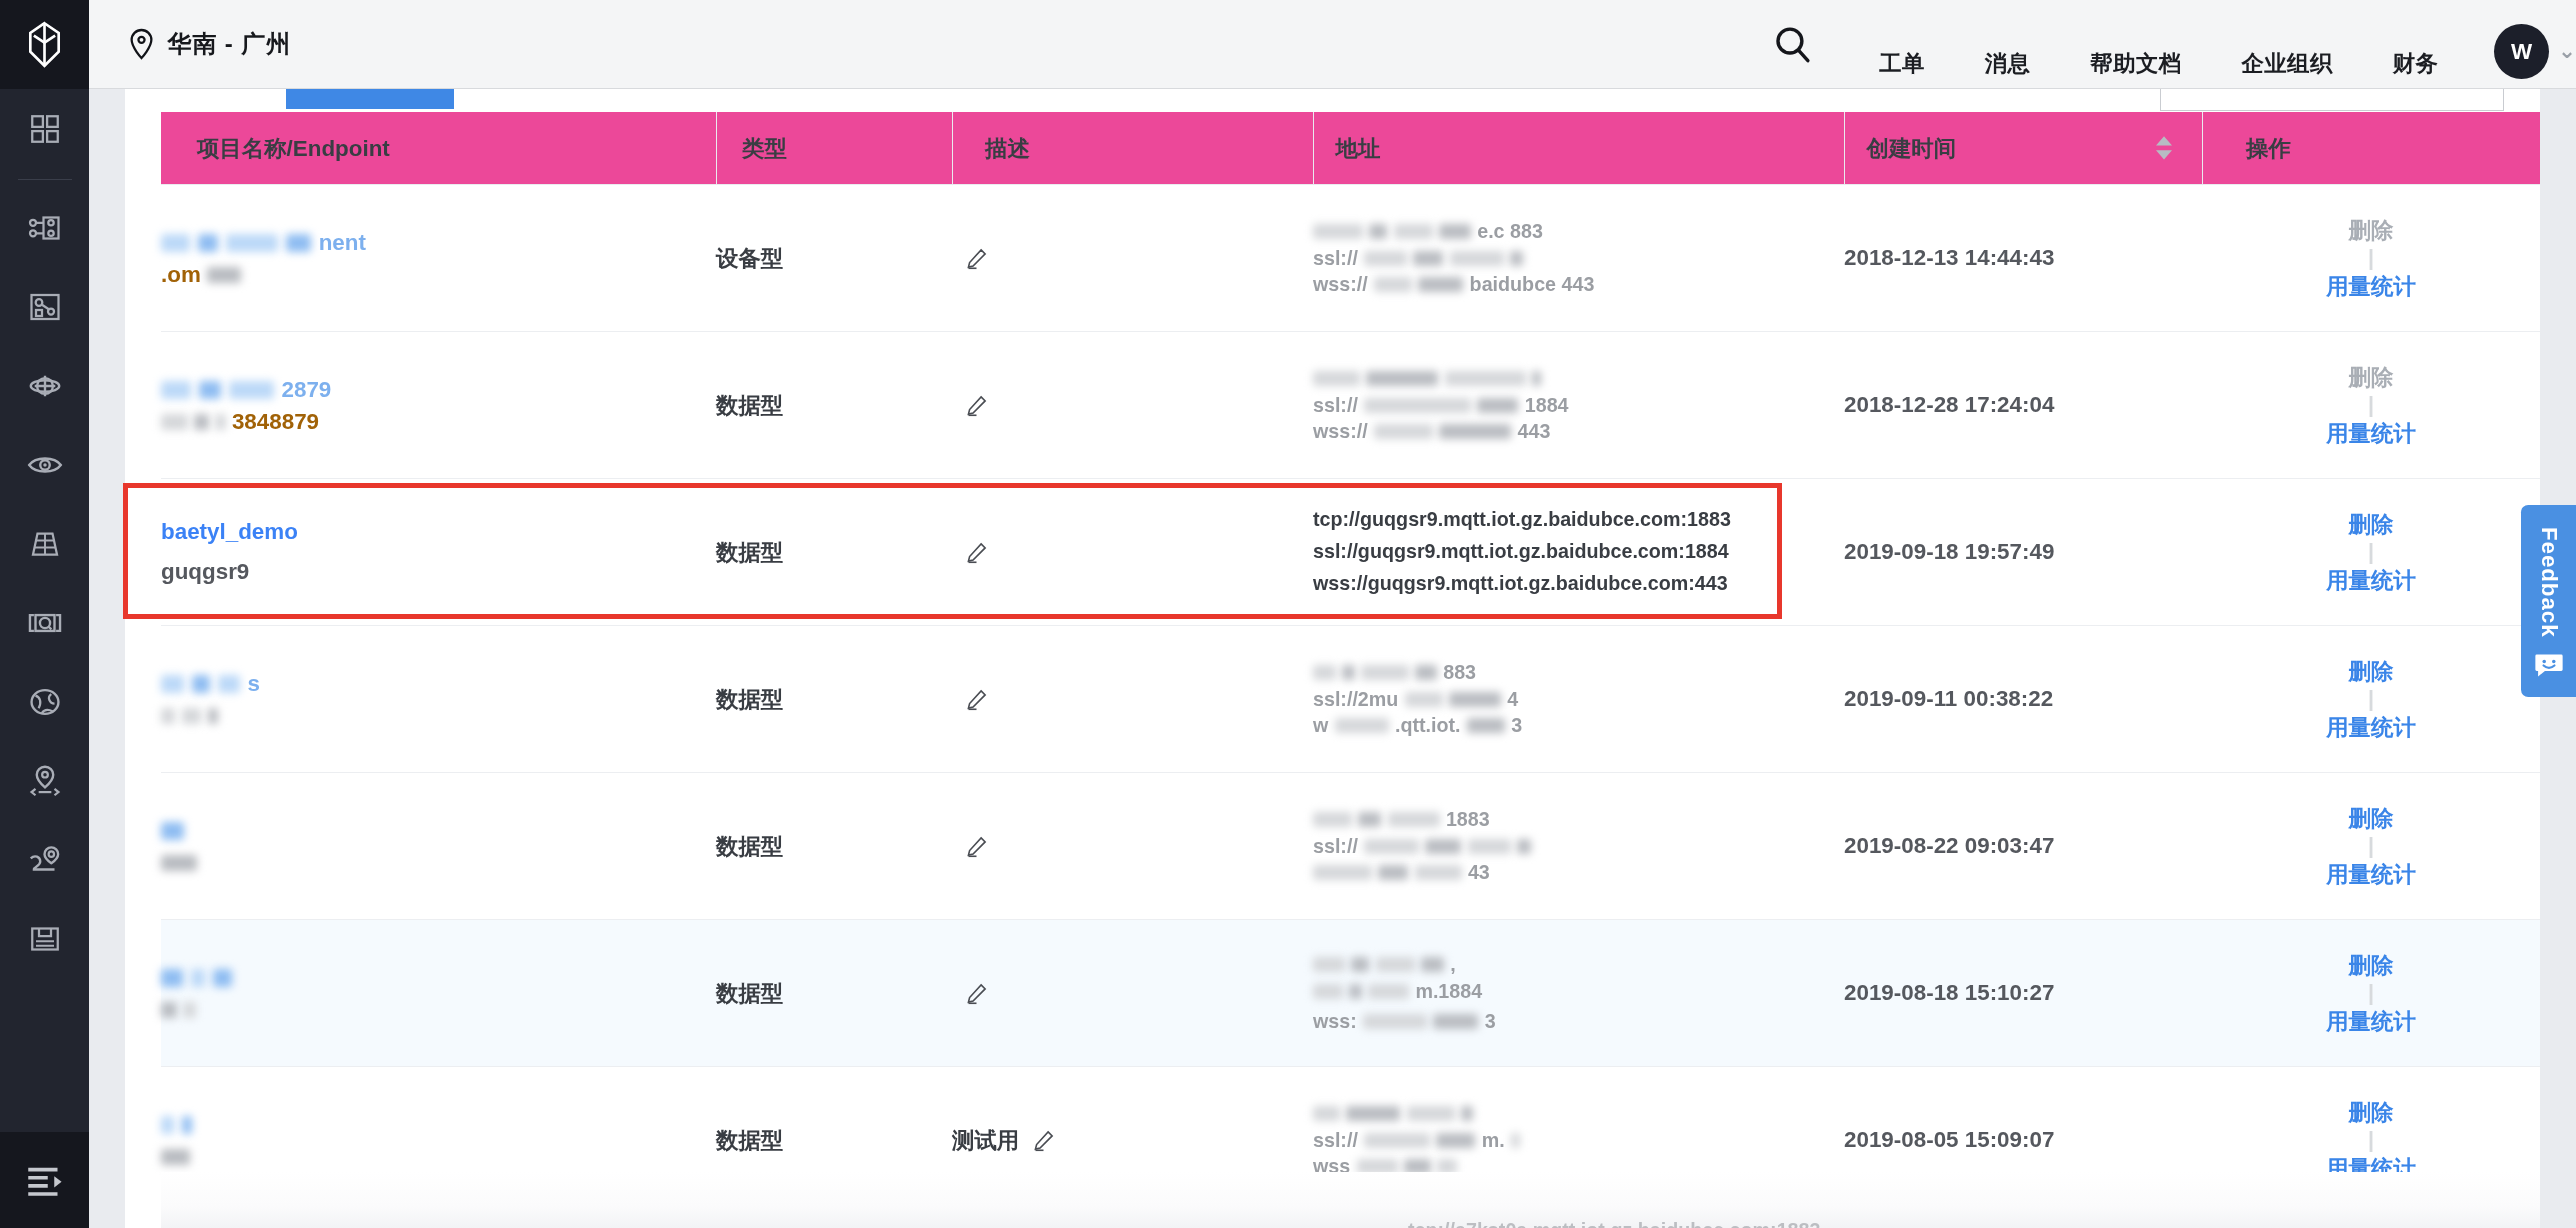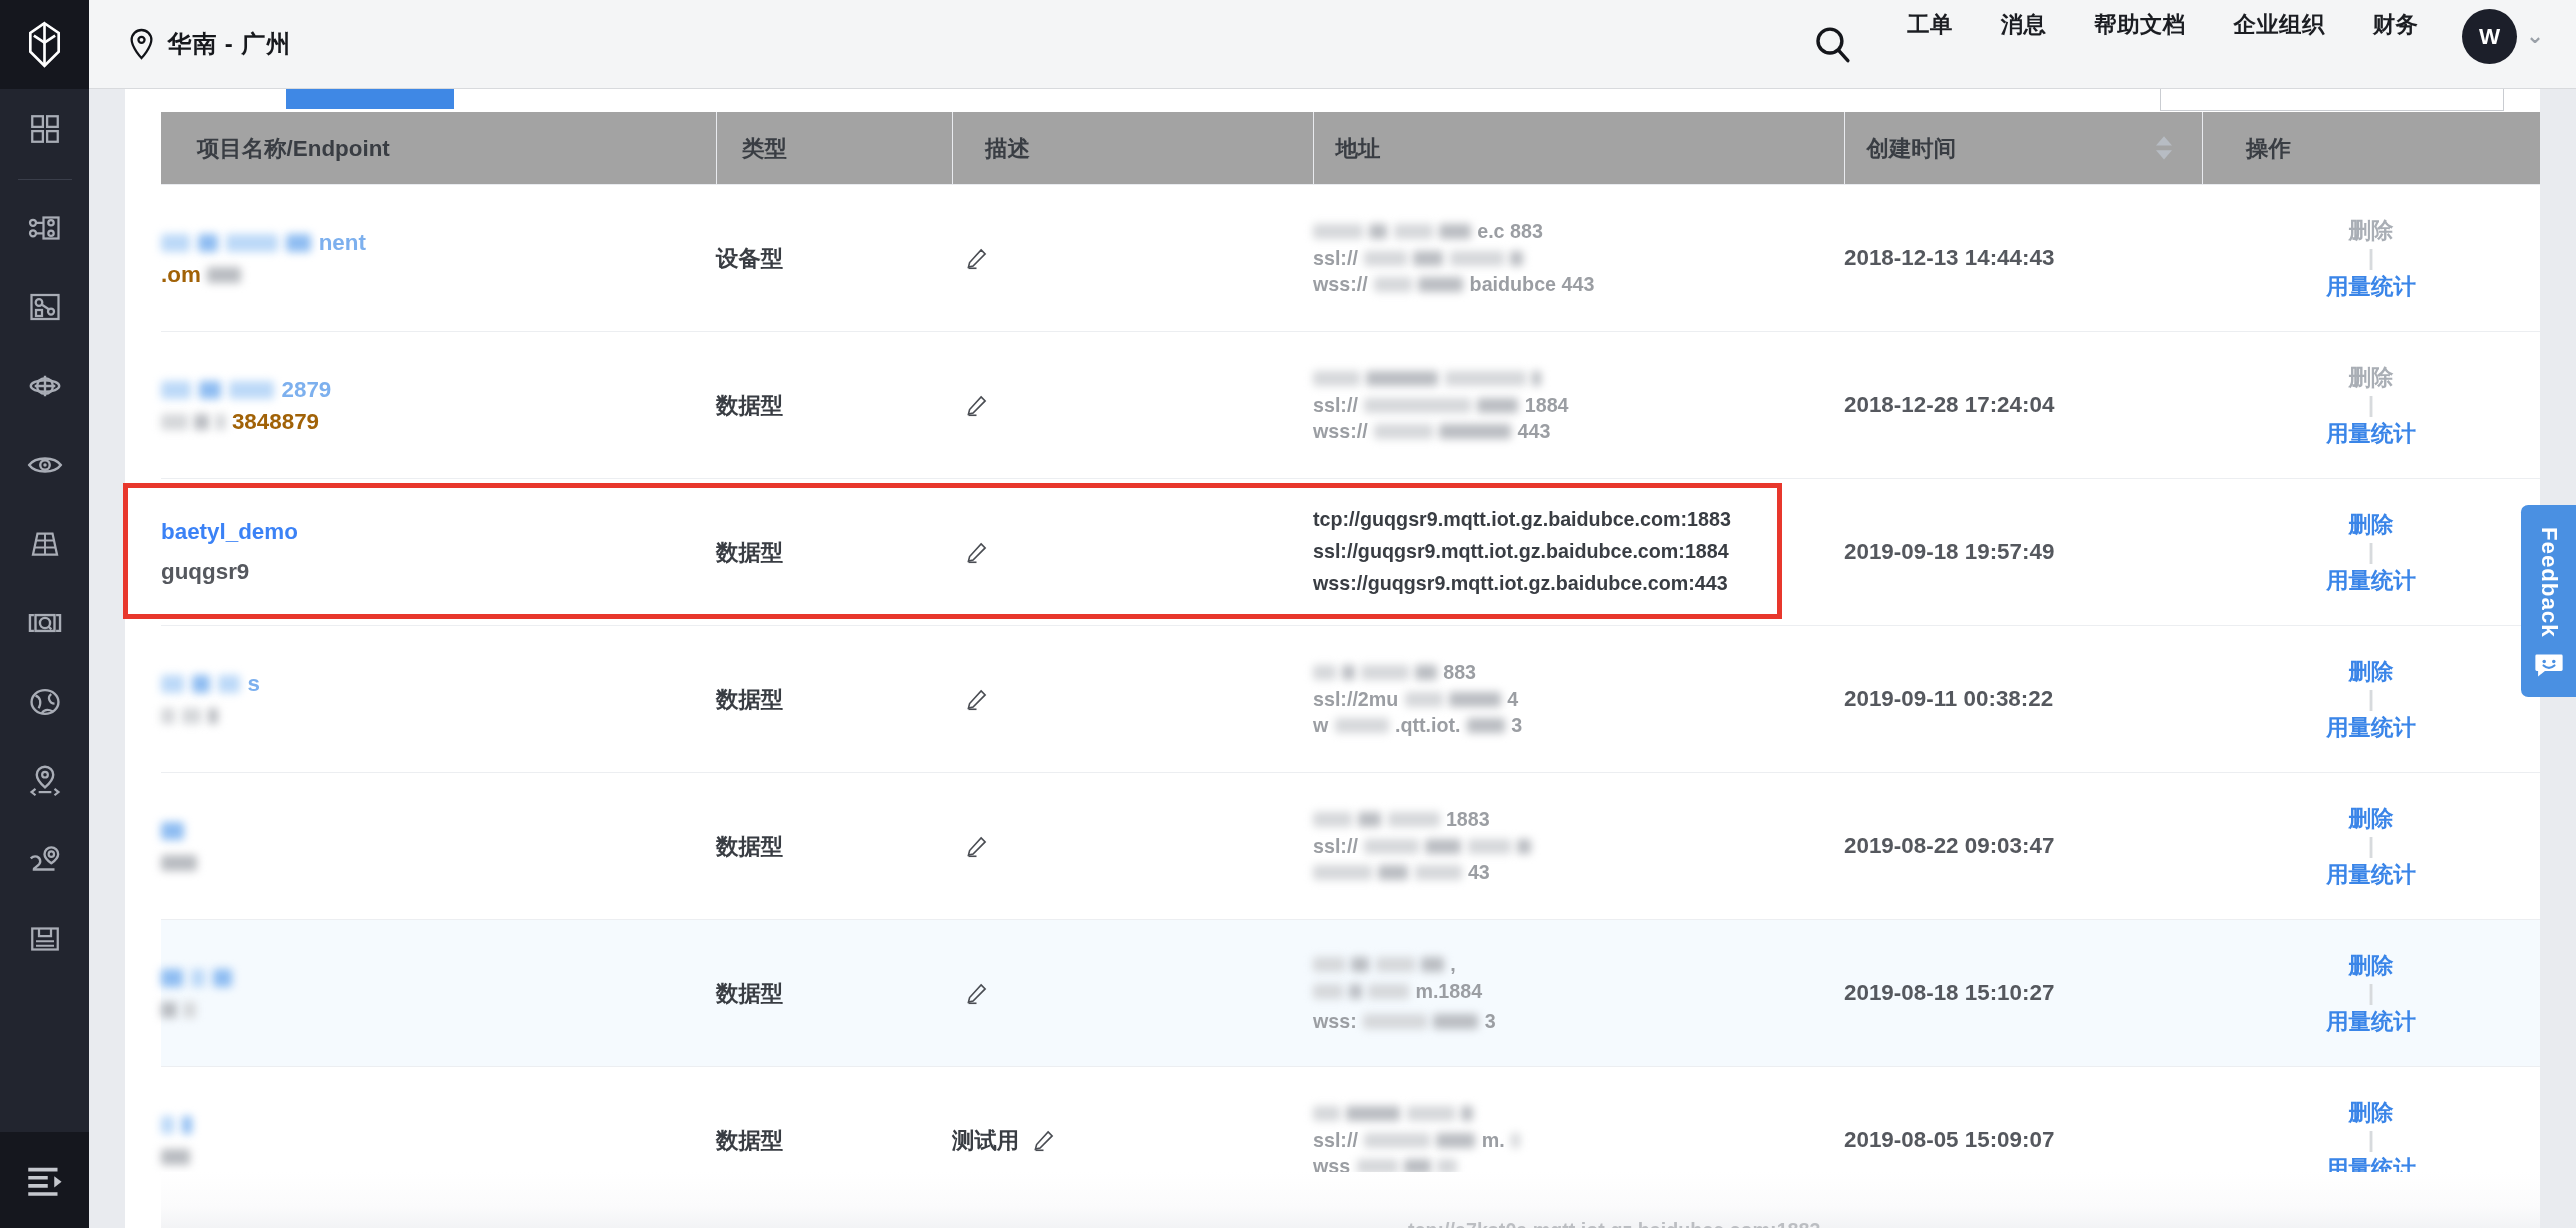--- a/index.html
+++ b/index.html
@@ -47,21 +47,21 @@
     background: #f4f5f6;
     border-bottom: 0.9px solid #d8dadd;
     display: flex; align-items: center;
   }
   #region {
     display: flex; align-items: center; gap: 12.5px;
     margin-left: 39px; cursor: pointer;
   }
   #region-label { font-size: 24px; color: #16181c; letter-spacing: 0.9px; }
   #header-spacer { flex: 1; }
-  #header-nav { display: flex; align-items: flex-start; gap: 0; margin-right: 32px; }
+  #header-nav { display: flex; align-items: flex-end; gap: 12px; }
   #search-btn {
     width: 70px; height: 70px; display:flex; align-items:center; justify-content:center;
     cursor: pointer; margin-right: 16px;
   }
   .nav-link {
     font-size: 22.4px; color: #1b1d22; padding: 0 24px;
     cursor: pointer; white-space: nowrap; letter-spacing: 0.4px;
   }
   #avatar-wrap { display:flex; align-items:center; gap: 9px; margin-left: 19.7px; cursor:pointer; }
   #avatar {
@@ -95,21 +95,21 @@
     position: absolute; right: 36px; top: 0;
     width: 344px; height: 21.5px;
     background: #ffffff;
     border: 1.8px solid #c9ccd1; border-top: none;
   }
 
   
   #table { position: absolute; left: 36px; top: 23px; width: 2379px; }
   .trow { display: flex; width: 2379px; position: relative; }
   #thead {
-    background: #a3a3a3; height: 73px;
+    background: #ec4899; height: 73px;
     border-bottom: 0.9px solid #e9ebef;
   }
   #thead .cell {
     display: flex; align-items: center;
     font-size: 22.4px; color: #393d43;
   }
   #thead .vsep { border-left: 0.9px solid #e9ebef; }
   .tbody-row {
     border-bottom: 0.9px solid #eceef1;
     min-height: 147px;

